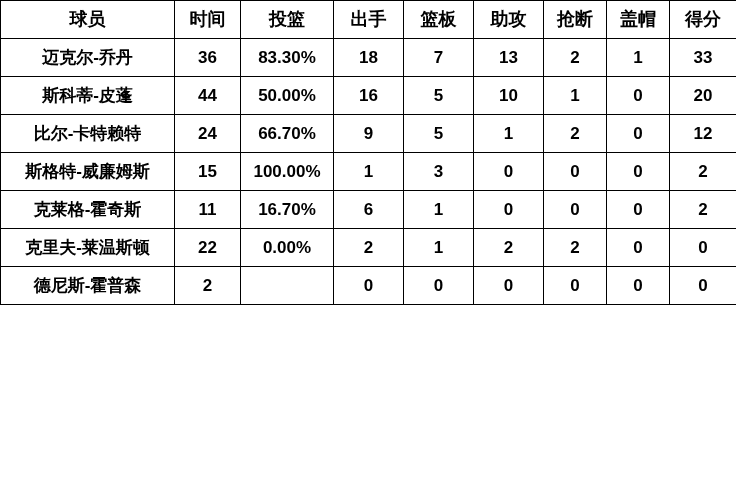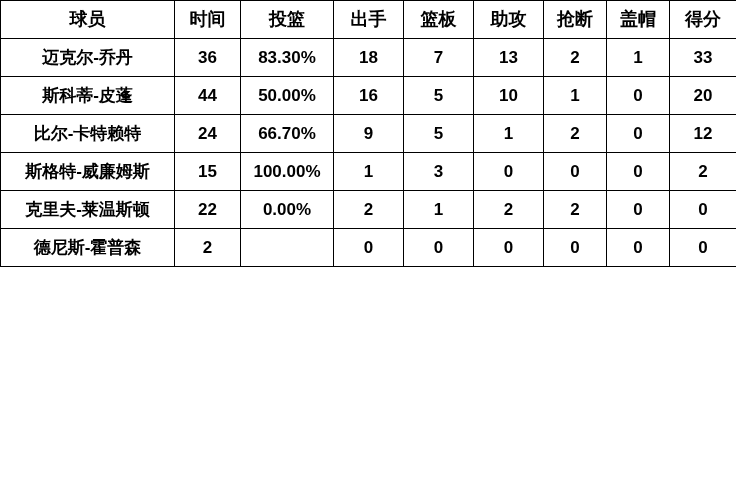--- a/index.html
+++ b/index.html
@@ -121,20 +121,31 @@
         <td>15</td>
         <td>100.00%</td>
         <td>1</td>
         <td>3</td>
         <td>0</td>
         <td>0</td>
         <td>0</td>
         <td>2</td>
       </tr>
       <tr>
+        <td class="player">克莱格-霍奇斯</td>
+        <td>11</td>
+        <td>16.70%</td>
+        <td>6</td>
+        <td>1</td>
+        <td>0</td>
+        <td>0</td>
+        <td>0</td>
+        <td>2</td>
+      </tr>
+      <tr>
         <td class="player">克里夫-莱温斯顿</td>
         <td>22</td>
         <td>0.00%</td>
         <td>2</td>
         <td>1</td>
         <td>2</td>
         <td>2</td>
         <td>0</td>
         <td>0</td>
       </tr>

